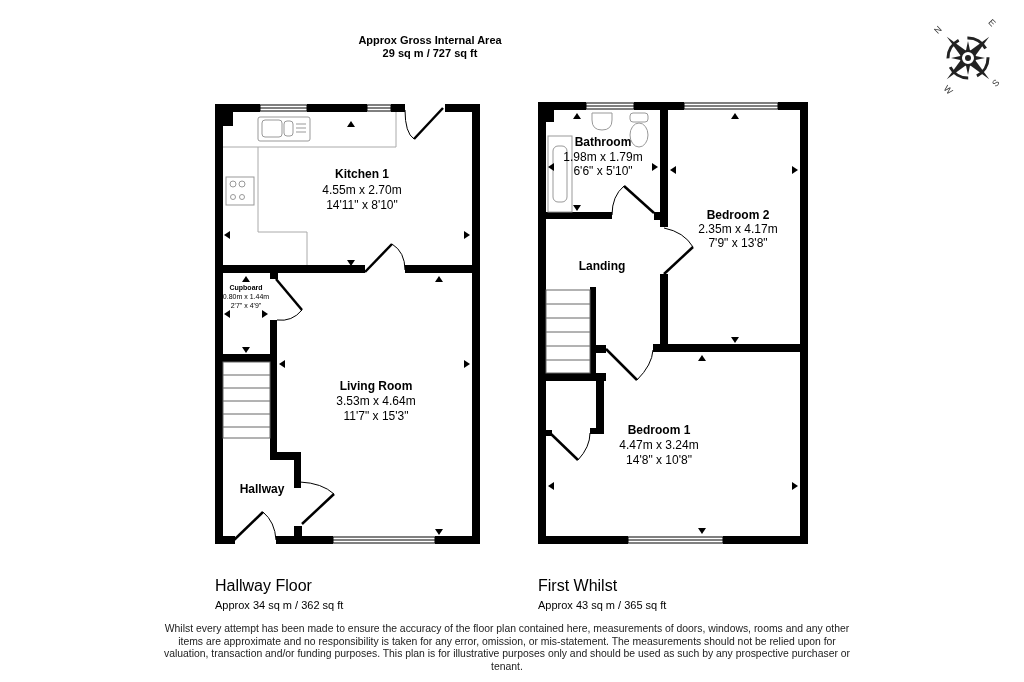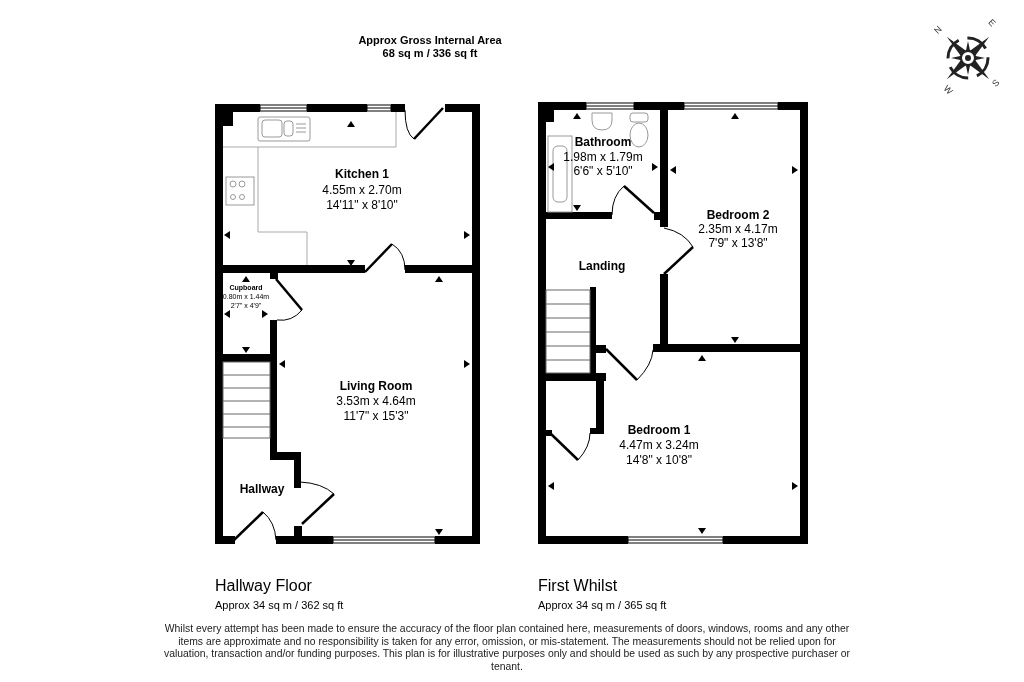--- a/index.html
+++ b/index.html
@@ -19,21 +19,21 @@
     .door { fill: none; stroke: #000; stroke-width: 2.5; }
     .swing { fill: none; stroke: #000; stroke-width: 1; }
     .window { fill: #fff; stroke: #000; stroke-width: 1; }
     .compass-letter { font-family: "Liberation Sans", sans-serif; font-size: 9px; fill: #333; text-anchor: middle; }
   </style>
 </head>
 <body>
 
 <div class="abs header">
   <div>Approx Gross Internal Area</div>
-  <div>68 sq m / 336 sq ft</div>
+  <div>29 sq m / 727 sq ft</div>
 </div>
 
 <svg width="1024" height="682" viewBox="0 0 1024 682">
 
   <g transform="translate(968,58)">
     <circle r="20" fill="none" stroke="#222" stroke-width="3" stroke-dasharray="22 9"></circle>
     <g transform="rotate(45)">
       <polygon points="0,-30 4,-4 0,0 -4,-4" fill="#222"></polygon>
       <polygon points="0,30 4,4 0,0 -4,4" fill="#222"></polygon>
       <polygon points="-30,0 -4,-4 0,0 -4,4" fill="#222"></polygon>
@@ -255,16 +255,16 @@
     </g>
   </g>
 </svg>
 
 <div class="abs" style="left:215px; top:577px;">
   <div class="floor-title">Hallway Floor</div>
   <div class="floor-area" style="margin-top:4px;">Approx 34 sq m / 362 sq ft</div>
 </div>
 <div class="abs" style="left:538px; top:577px;">
   <div class="floor-title">First Whilst</div>
-  <div class="floor-area" style="margin-top:4px;">Approx 34 sq m / 365 sq ft</div>
+  <div class="floor-area" style="margin-top:4px;">Approx 43 sq m / 365 sq ft</div>
 </div>
 
 <div class="abs disclaimer">Whilst every attempt has been made to ensure the accuracy of the floor plan contained here, measurements of doors, windows, rooms and any other items are approximate and no responsibility is taken for any error, omission, or mis-statement. The measurements should not be relied upon for valuation, transaction and/or funding purposes. This plan is for illustrative purposes only and should be used as such by any prospective purchaser or tenant.</div>
 
 </body></html>

